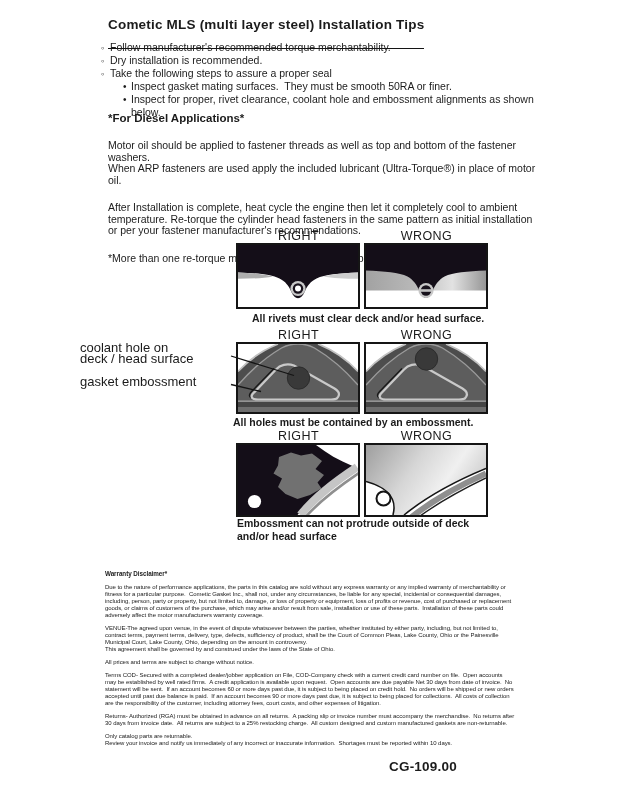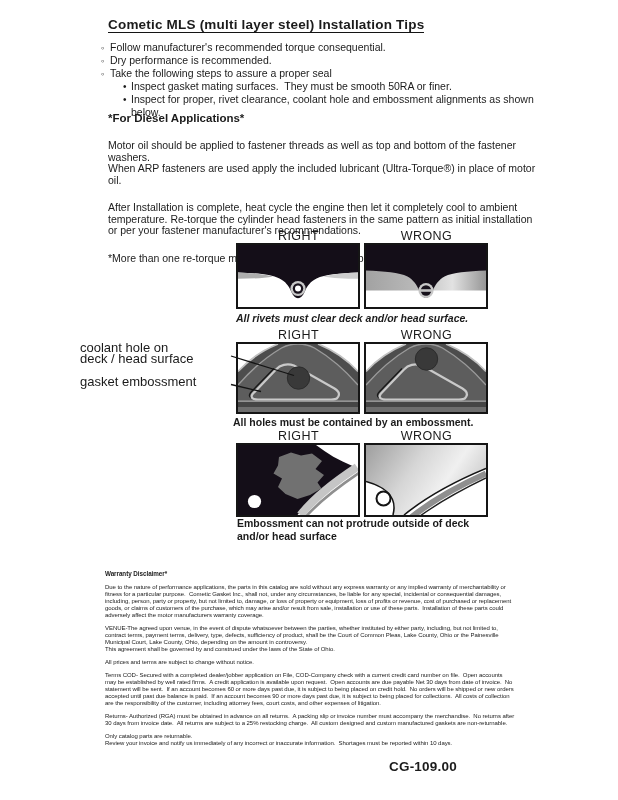--- a/index.html
+++ b/index.html
@@ -3,21 +3,21 @@
 <meta charset="utf-8">
 <style>
   html,body{margin:0;padding:0;background:#ffffff;}
   .page{
     position:relative;width:618px;height:800px;background:#ffffff;overflow:hidden;
     font-family:"Liberation Sans",sans-serif;color:#1b1b1b;
   }
   .abs{position:absolute;}
   .title{
     left:108px;top:17px;font-size:13.5px;font-weight:bold;letter-spacing:.2px;
-    border-bottom:1.6px solid #141414;padding-bottom:0;white-space:nowrap;
+    border-bottom:1.6px solid #141414;padding-bottom:16px;white-space:nowrap;
   }
   .tips{left:101px;top:41px;width:460px;}
   .tip{display:flex;font-size:10.5px;line-height:13px;white-space:pre-wrap;}
   .tip .mk{width:9px;flex:0 0 9px;font-size:9.5px;}
   .tip.sub{padding-left:22px;}
   .tip.sub .mk{width:8px;flex:0 0 8px;font-size:10px;}
   .diesel{left:108px;top:112px;width:430px;}
   .diesel-h{font-size:11.5px;font-weight:bold;margin:0 0 6px 0;}
   .bodytext{font-size:10.5px;line-height:11.5px;white-space:pre-line;margin:16px 0 9px 0;}
   .figlabel{font-size:12.5px;font-weight:normal;letter-spacing:.4px;text-align:center;width:125px;}
@@ -34,25 +34,25 @@
 </head>
 <body>
 
 <div class="page">
 
   <div class="abs title">Cometic MLS (multi layer steel) Installation Tips</div>
 
   <div class="abs tips">
     <div class="tip">
       <span class="mk">◦</span>
-      <span>Follow manufacturer's recommended torque consequential.</span>
+      <span>Follow manufacturer's recommended torque merchantability.</span>
     </div>
     <div class="tip">
       <span class="mk">◦</span>
-      <span>Dry performance is recommended.</span>
+      <span>Dry installation is recommended.</span>
     </div>
     <div class="tip">
       <span class="mk">◦</span>
       <span>Take the following steps to assure a proper seal</span>
     </div>
     <div class="tip sub">
       <span class="mk">•</span>
       <span>Inspect gasket mating surfaces.  They must be smooth 50RA or finer.</span>
     </div>
     <div class="tip sub">
@@ -98,21 +98,21 @@
       </defs>
       <rect x="0" y="0" width="120" height="62" fill="#ffffff"></rect>
       <rect x="0" y="25" width="120" height="20.5" fill="url(#g1w)"></rect>
       <path d="M0,0 H120 V25.5 C101,26.2 87,27.5 78.5,31.5 C72.5,35 69.5,39.5 66.8,45.5 C64.8,50.5 62.8,52.8 60,52.8 C57.2,52.8 55.2,50.5 53.2,45.5 C50.5,39.5 47.5,35 41.5,31.5 C33,27.5 19,26.2 0,25.5 Z" fill="#140e18"></path>
       <circle cx="60" cy="45.5" r="7.6" fill="#c8c8c8"></circle>
       <circle cx="60" cy="45.5" r="5.2" fill="#18121c"></circle>
       <rect x="53.5" y="44.2" width="13" height="2.6" fill="#c2c2c2"></rect>
     </svg>
   </div>
 
-  <div class="abs figcap" style="left:236px;top:312px;font-style:italic;">All rivets must clear deck and/or head surface.</div>
+  <div class="abs figcap" style="left:252px;top:312px;">All rivets must clear deck and/or head surface.</div>
 
   <div class="abs figlabel" style="left:236px;top:328px;">RIGHT</div>
   <div class="abs figlabel" style="left:364px;top:328px;">WRONG</div>
 
   <div class="abs ann" style="top:343px;">coolant hole on
 deck / head surface</div>
   <div class="abs ann" style="top:377px;">gasket embossment</div>
 
   <div class="abs figframe" style="left:236px;top:342px;">
     <svg width="120" height="68" viewBox="0 0 120 68">

